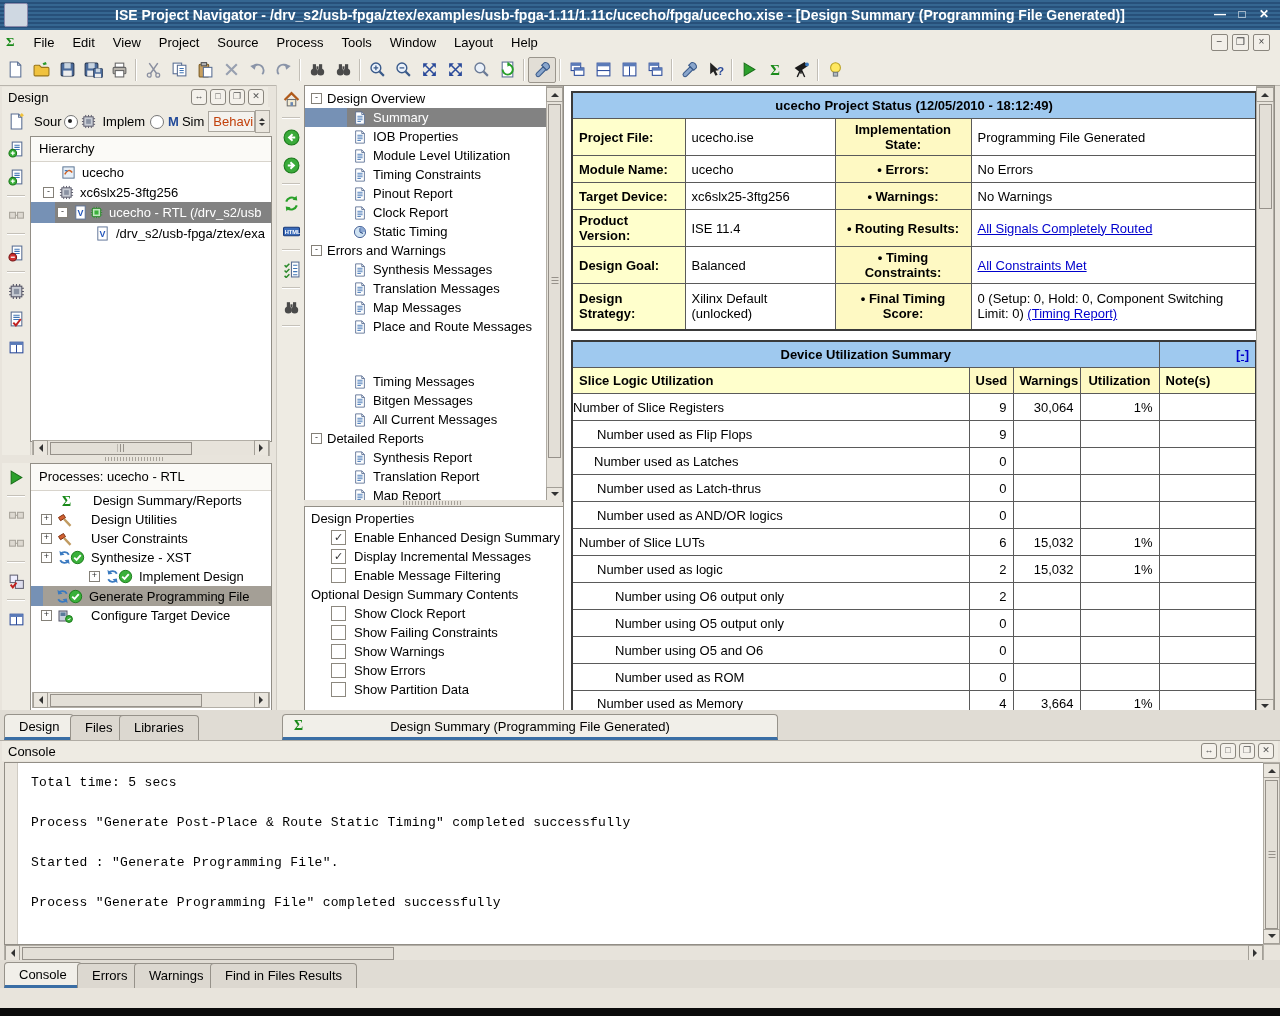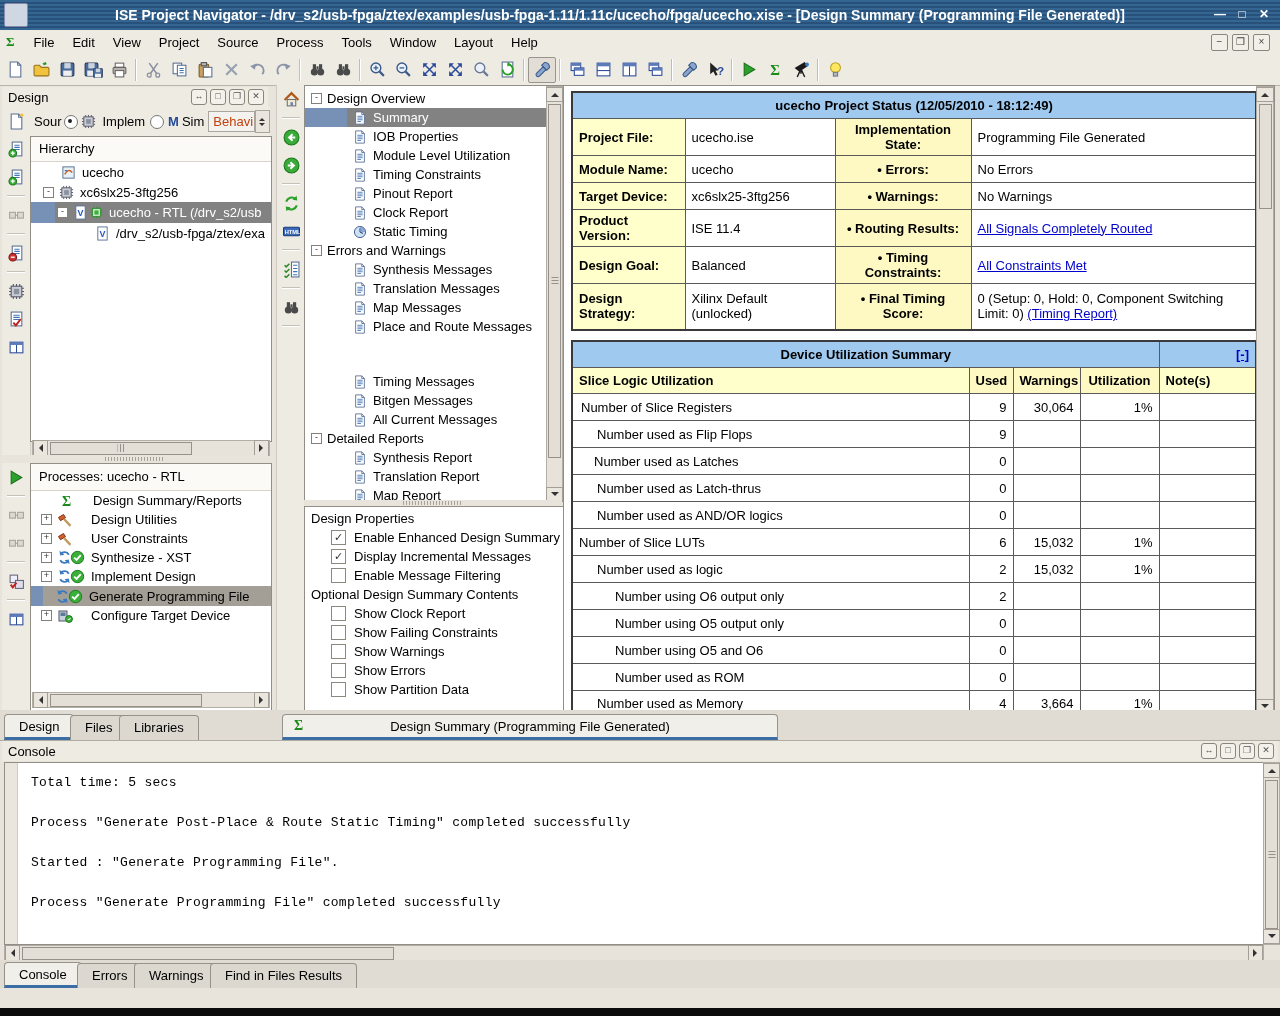--- a/index.html
+++ b/index.html
@@ -716,21 +716,21 @@
       <span class="ic" style="width:34px;margin-right:0;display:flex;">
           <svg width="15" height="15">
             <use href="#s-sync"></use>
           </svg>
           <svg width="15" height="15" style="margin-left:-2px;">
             <use href="#s-gcheck"></use>
           </svg>
         </span>
       <span>Synthesize - XST</span>
     </div>
-    <div class="trow" style="height:19px;">
+    <div class="trow" style="height:19px;margin-left:48px;">
       <span class="guide" style="width:10px;"></span>
         <span class="exp exp-p"></span>
       <span class="ic" style="width:34px;margin-right:0;display:flex;">
           <svg width="15" height="15">
             <use href="#s-sync"></use>
           </svg>
           <svg width="15" height="15" style="margin-left:-2px;">
             <use href="#s-gcheck"></use>
           </svg>
         </span>
@@ -1107,21 +1107,21 @@
         <th class="thblue" style="text-align:right;"><a class="lnk" href="#">[-]</a></th>
       </tr>
       <tr style="height:26px;">
         <th class="tyel">Slice Logic Utilization</th>
         <th class="tyelc">Used</th>
         <th class="tyelc">Warnings</th>
         <th class="tyelc">Utilization</th>
         <th class="tyel">Note(s)</th>
       </tr>
       <tr style="height:27px;">
-        <td style="padding-left:8px;">Number of Slice Registers</td>
+        <td style="padding-left:0;">Number of Slice Registers</td>
         <td class="num">9</td>
         <td class="num">30,064</td>
         <td class="num">1%</td>
         <td></td>
       </tr>
       <tr style="height:27px;">
         <td style="padding-left:24px;">Number used as Flip Flops</td>
         <td class="num">9</td>
         <td class="num"></td>
         <td class="num"></td>

